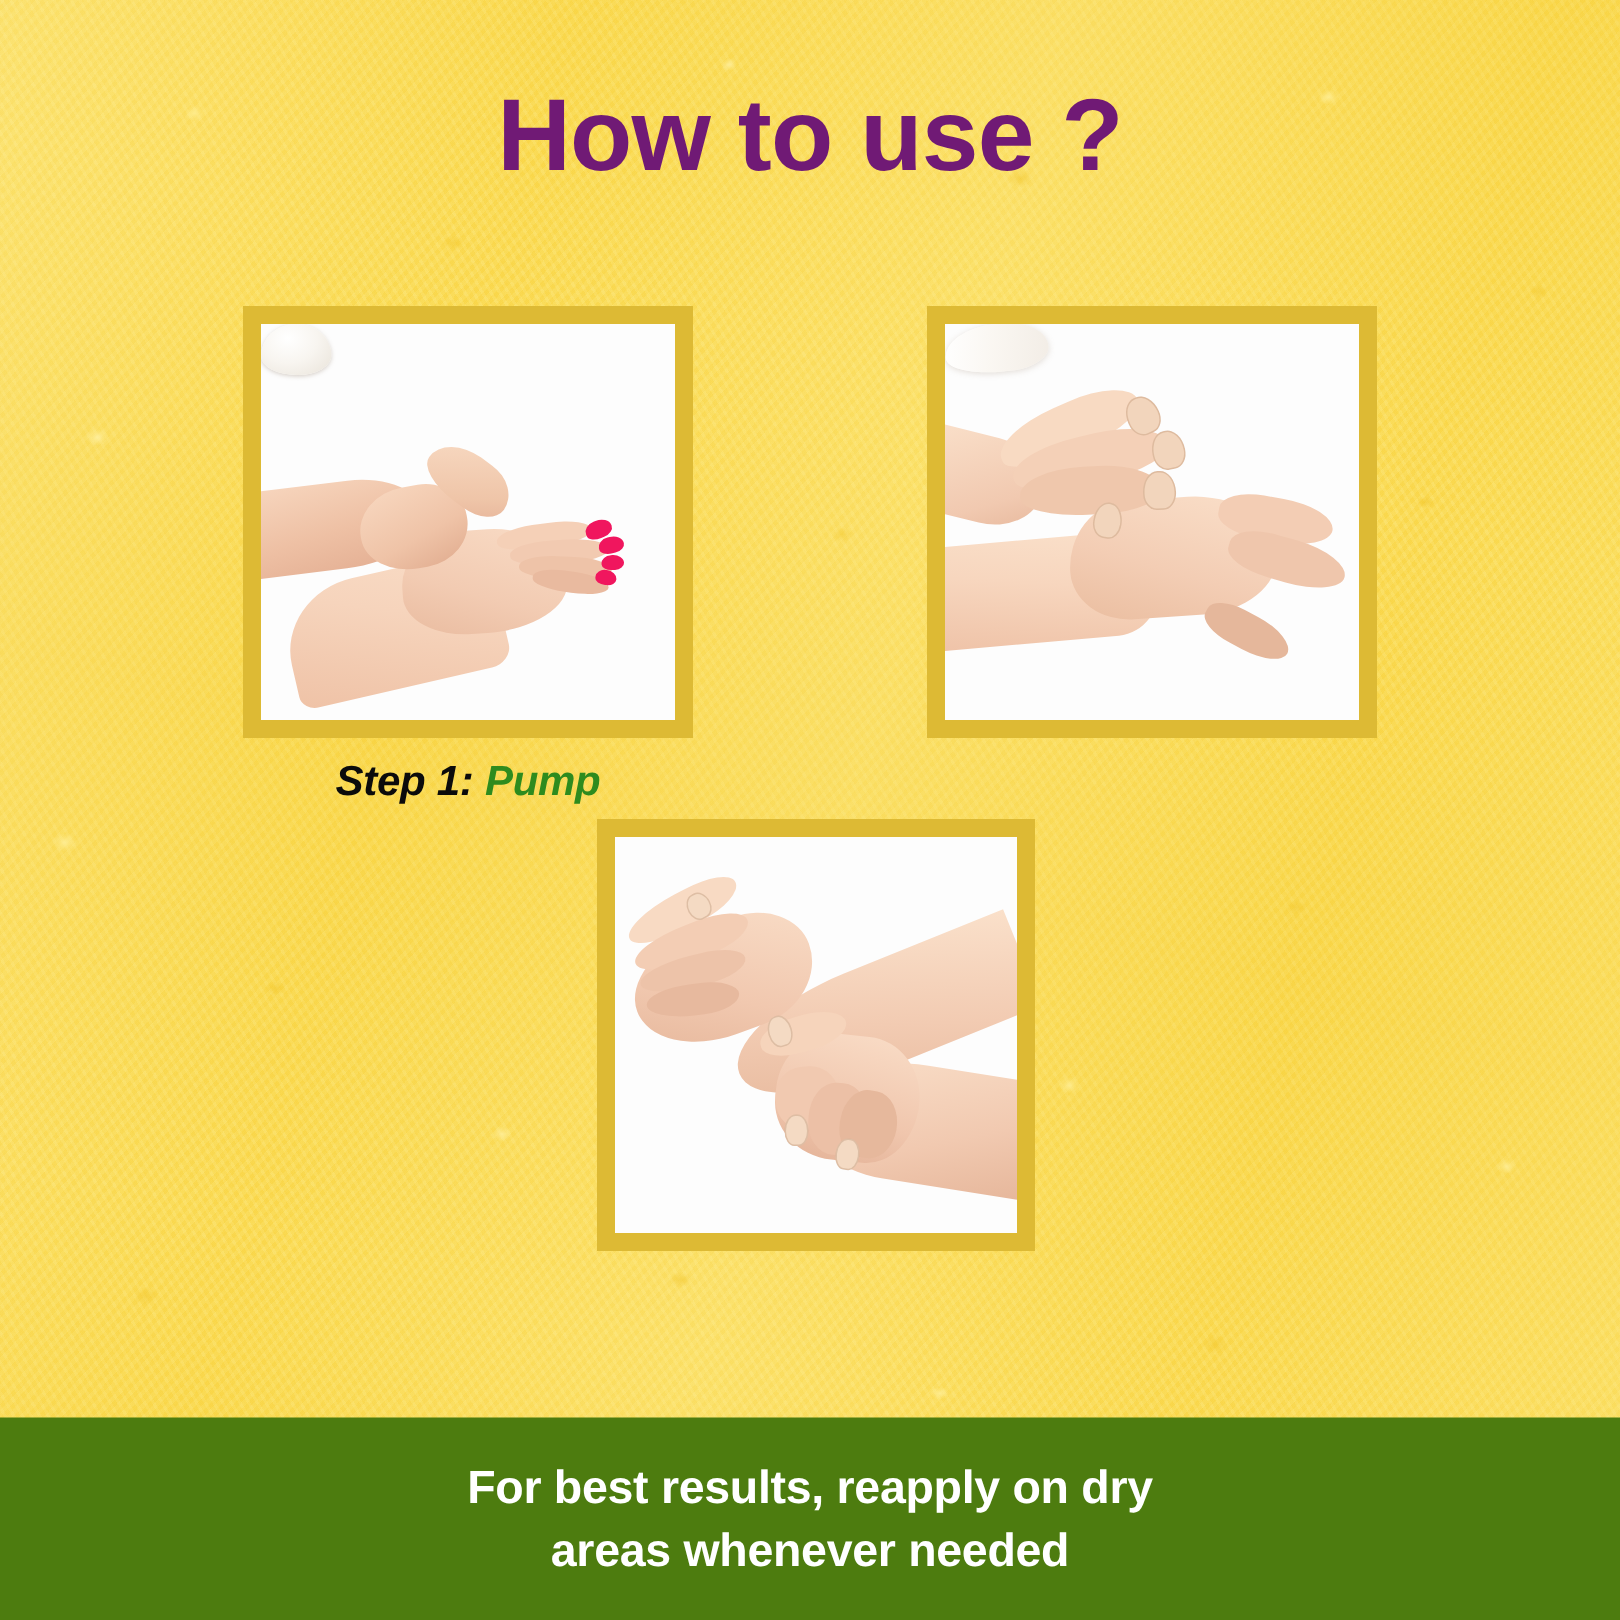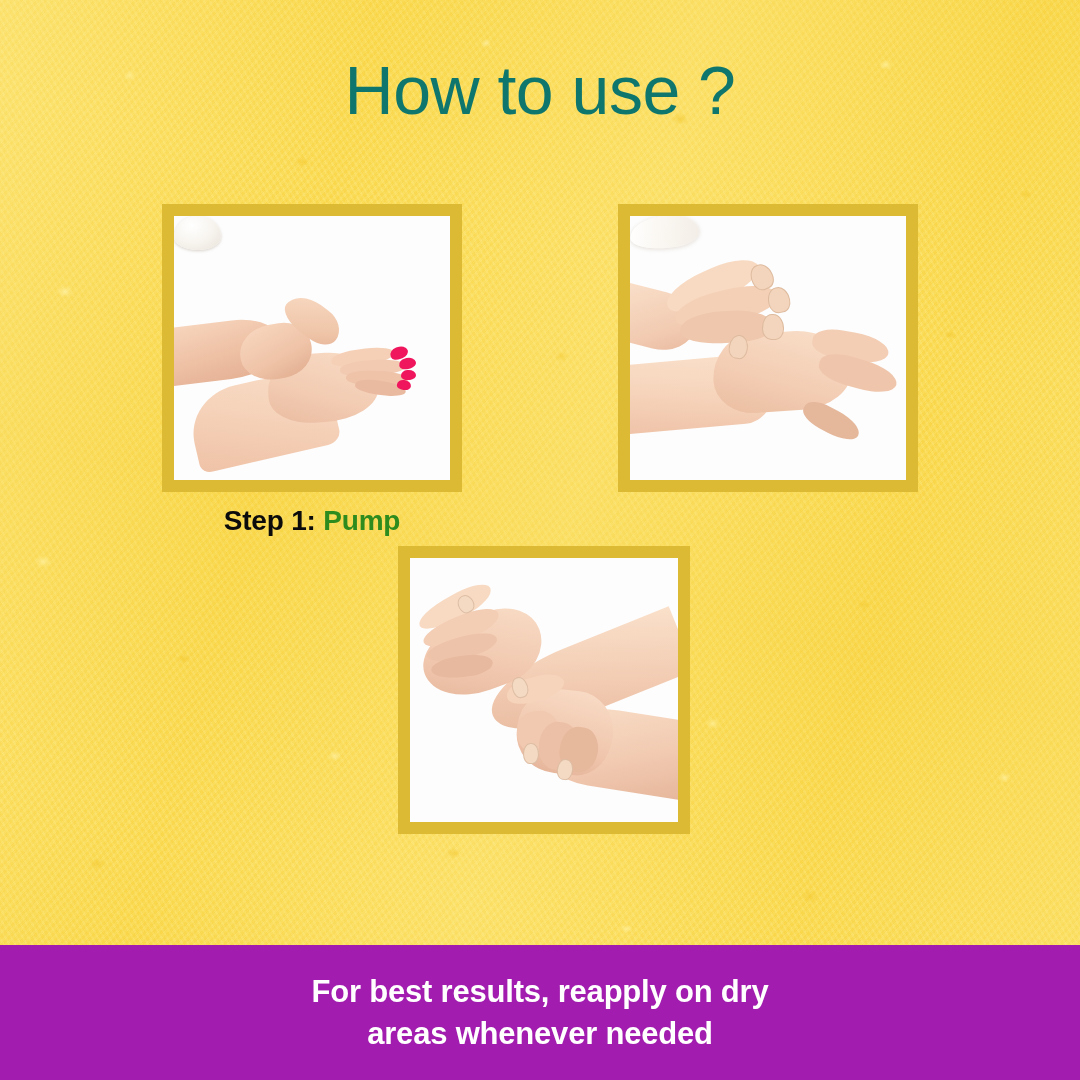--- a/index.html
+++ b/index.html
@@ -65,23 +65,23 @@
   }
 
   
   .title {
     position: absolute;
     top: 52px;
     left: 0;
     width: 1080px;
     text-align: center;
     font-size: 68px;
-    font-weight: 400;
+    font-weight: 700;
     letter-spacing: -0.5px;
-    color: #0f766e;
+    color: #701a75;
     line-height: 1.12;
     white-space: pre;
   }
 
   
   .frame {
     position: absolute;
     border: 12px solid #DDBA34;
     background: #FFFFFF;
     overflow: hidden;
@@ -243,34 +243,35 @@
   .p3-n4 { left: 55%; top: 76%; width: 6%; height: 8%;  transform: rotate(8deg); }
 
   
   .caption {
     position: absolute;
     font-size: 28px;
     font-weight: 700;
     color: #0B0B0B;
     white-space: nowrap;
     letter-spacing: -0.2px;
+    font-style: italic;
   }
   .caption .accent { color: #2E8B1E; }
   .cap-1 { left: 162px; top: 505px; width: 300px; text-align: center; }
   .cap-2 { left: 618px; top: 505px; width: 300px; text-align: center; }
   .cap-3 { left: 398px; top: 851px; width: 292px; text-align: center; }
 
   
   .footer {
     position: absolute;
     left: 0;
     top: 945px;
     width: 1080px;
     height: 135px;
-    background: #a21caf;
+    background: #4d7c0f;
     display: flex;
     flex-direction: column;
     align-items: center;
     justify-content: center;
   }
   .footer-line {
     color: #FFFFFF;
     font-size: 31px;
     font-weight: 700;
     line-height: 1.34;

